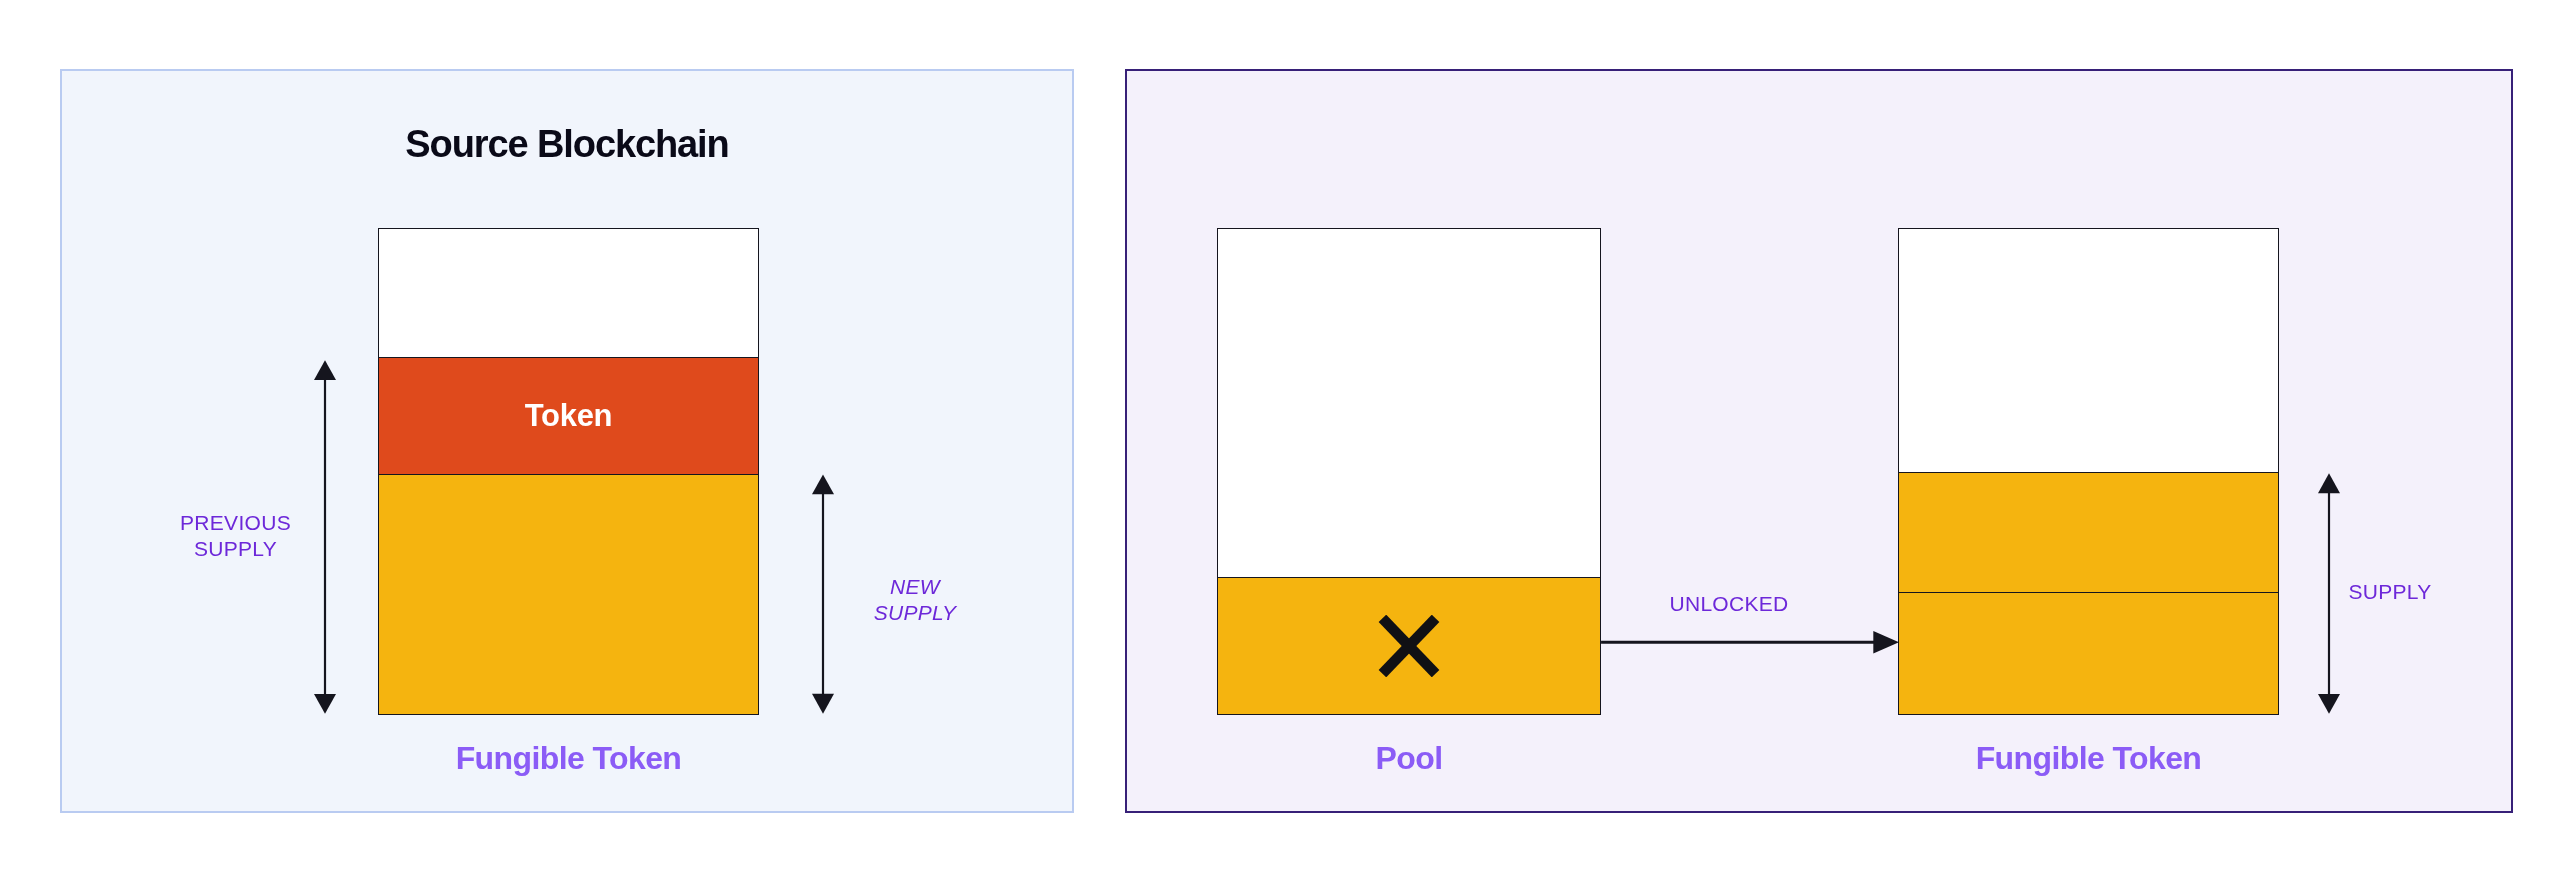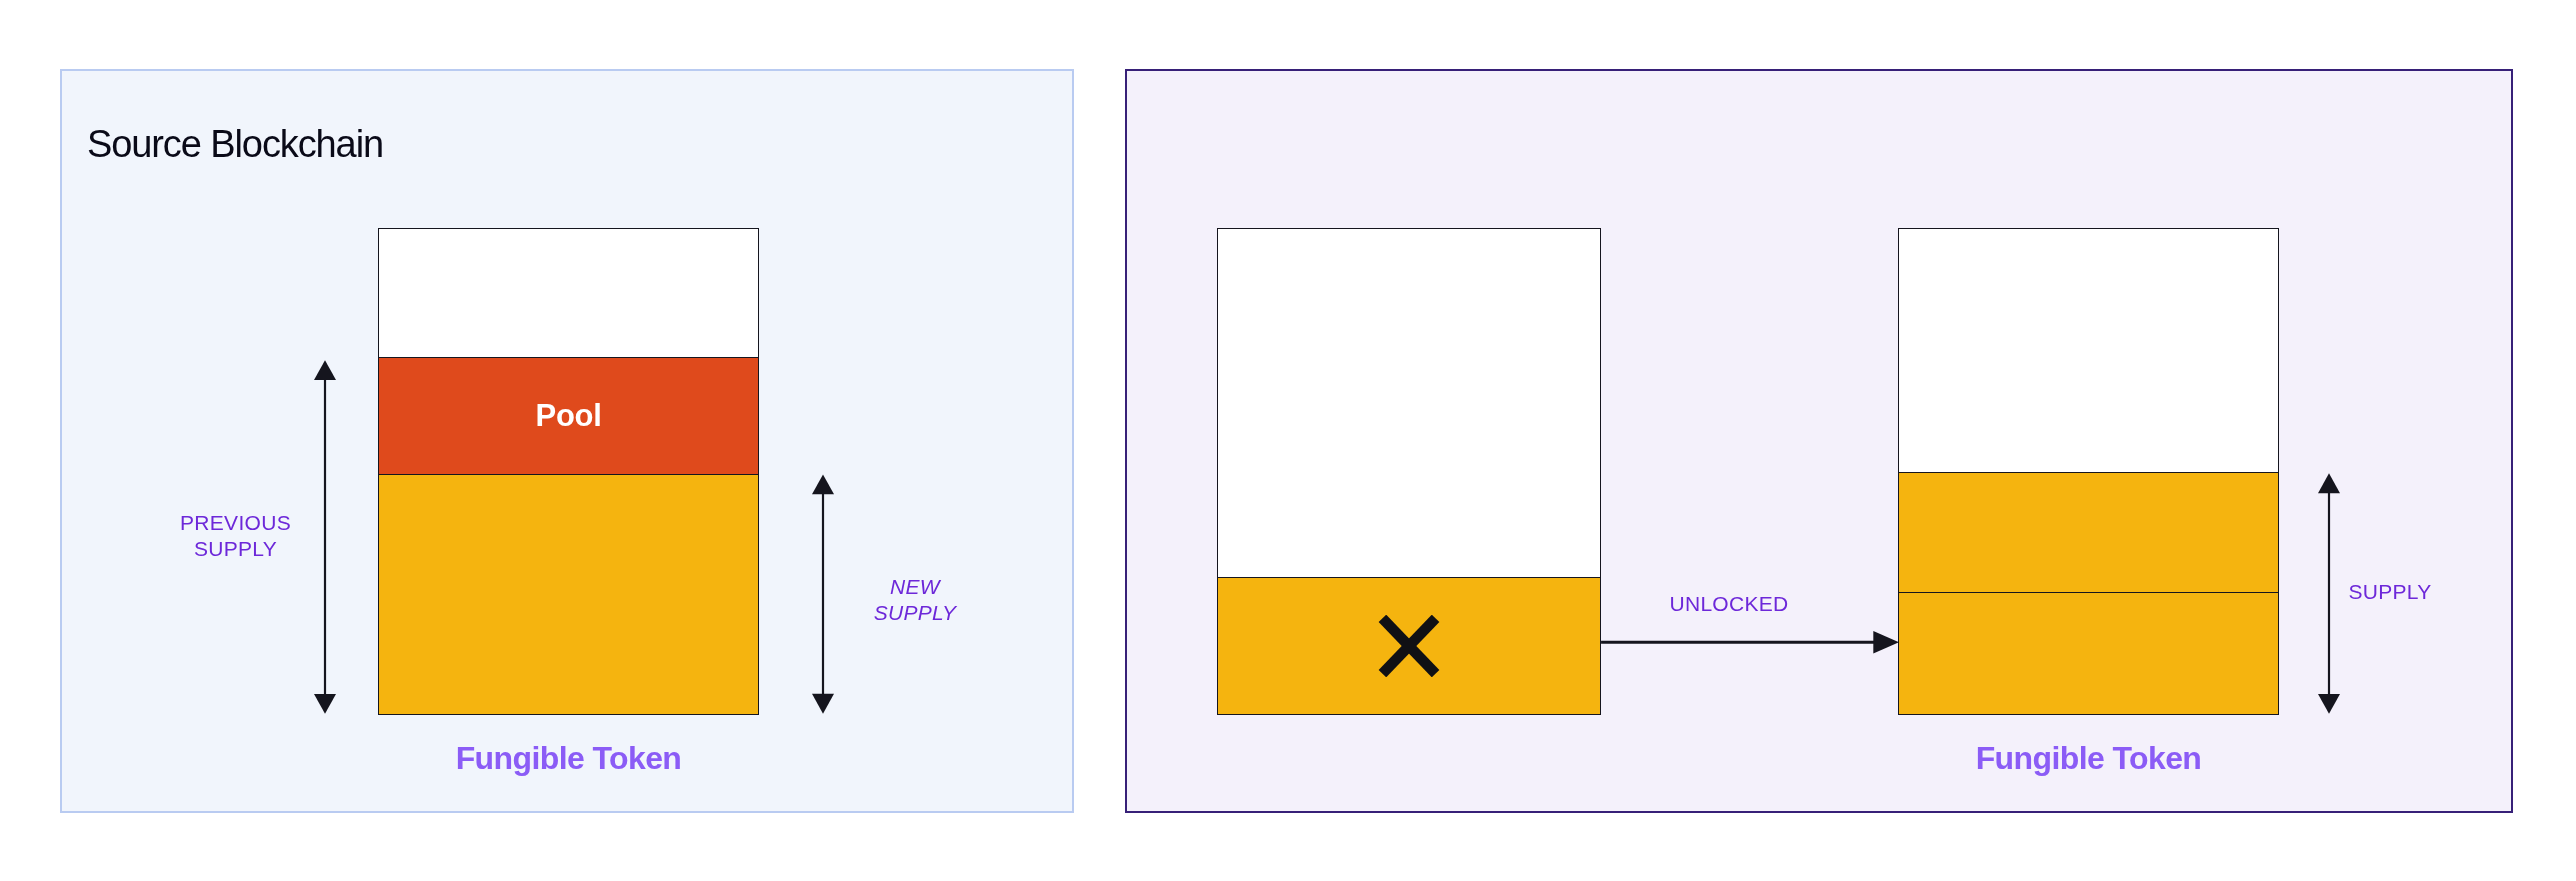--- a/index.html
+++ b/index.html
@@ -26,27 +26,27 @@
   }
   .panel-dest {
     left: 1125px; top: 69px; width: 1388px; height: 744px;
     background: #f4f1fb;
     border: 2.8px solid #372078;
   }
 
   
   .panel-title {
     top: 121px;
+    text-align: center;
     font-size: 38px;
-    font-weight: 400;
+    font-weight: 700;
     letter-spacing: -1.1px;
     color: #0a0a18;
     line-height: 47px;
     white-space: nowrap;
-    padding-left: 27px;
   }
   #title-source { left: 60px; width: 1014px; }
   #title-dest  { left: 1125px; width: 1388px; }
 
   
   .bar {
     top: 228px; height: 487px;
     background: #ffffff;
     border: 1.7px solid #15151e;
     display: flex;
@@ -125,21 +125,21 @@
 
 <div id="canvas">
 
   <div class="abs panel-source"></div>
 
   <div class="abs panel-title" id="title-source">Source Blockchain</div>
 
   <div class="abs bar" id="bar-source">
     <div class="seg seg-white"></div>
     <div class="seg seg-burn">
-      <span>Pool</span>
+      <span>Token</span>
     </div>
     <div class="seg seg-yellow"></div>
   </div>
 
   <div class="abs" id="arrow-previous">
     <svg class="arrow-svg" viewBox="0 0 40 643" xmlns="http://www.w3.org/2000/svg">
       <line x1="20" y1="30" x2="20" y2="613" stroke="#15151e" stroke-width="4"></line>
       <polygon points="20,0 0,36 40,36" fill="#15151e"></polygon>
       <polygon points="20,643 0,607 40,607" fill="#15151e"></polygon>
     </svg>
@@ -167,20 +167,21 @@
   <div class="abs bar" id="bar-pool">
     <div class="seg seg-white"></div>
     <div class="seg seg-yellow">
       <svg width="62" height="62" viewBox="0 0 112 112" xmlns="http://www.w3.org/2000/svg">
         <line x1="8" y1="6" x2="104" y2="106" stroke="#101014" stroke-width="19"></line>
         <line x1="104" y1="6" x2="8" y2="106" stroke="#101014" stroke-width="19"></line>
       </svg>
     </div>
   </div>
 
+  <div class="abs bar-caption" id="caption-pool">Pool</div>
 
   <div class="abs" id="arrow-unlocked">
     <svg class="arrow-svg" viewBox="0 0 535 44" xmlns="http://www.w3.org/2000/svg">
       <line x1="0" y1="22" x2="493" y2="22" stroke="#15151e" stroke-width="5"></line>
       <polygon points="535,22 489,2 489,42" fill="#15151e"></polygon>
     </svg>
   </div>
 
   <div class="abs annotation" id="label-unlocked">UNLOCKED</div>
 

